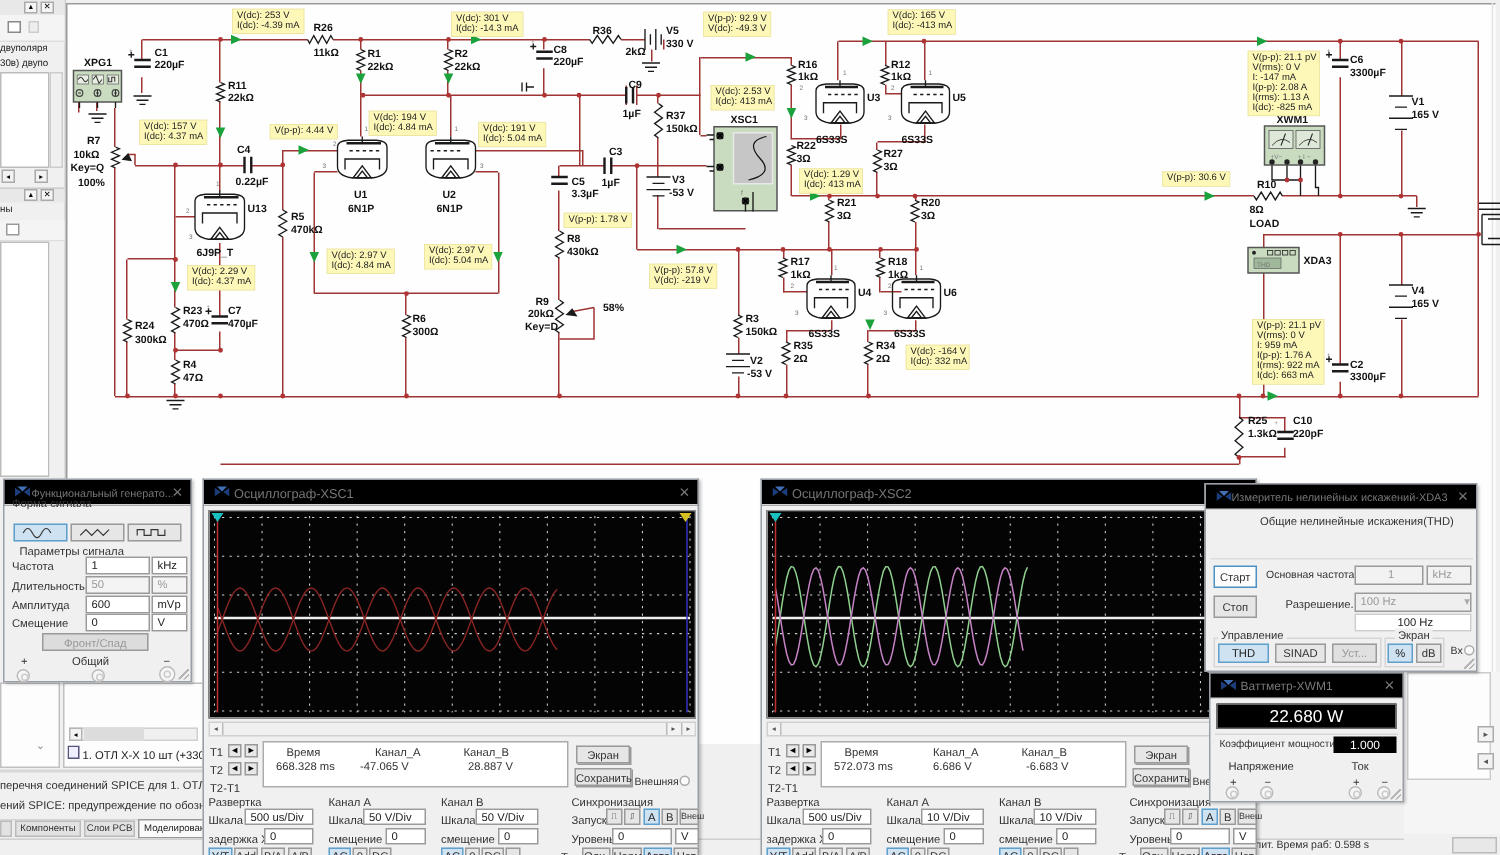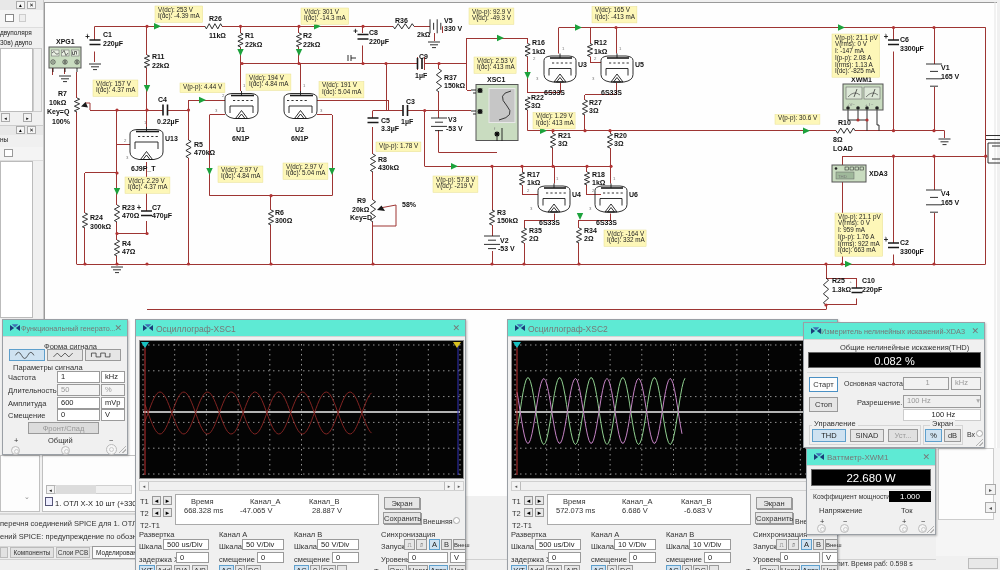--- a/index.html
+++ b/index.html
@@ -1,20 +1,20 @@
 <!DOCTYPE html>
 <html><head><meta charset="utf-8"><style>
 *{margin:0;padding:0;box-sizing:border-box;}
 html,body{width:1000px;height:570px;overflow:hidden;font-family:"Liberation Sans",sans-serif;}
 #root{position:absolute;left:0;top:0;width:1000px;height:570px;background:#f0f0f0;overflow:hidden;}
 .abs{position:absolute;}
 #canvas{position:absolute;left:44px;top:2px;width:953px;height:494px;background:#fefefe;border-top:1px solid #9a9a9a;border-left:1px solid #9a9a9a;}
 #schemsvg{position:absolute;left:0;top:0;width:1000px;height:570px;}
 .win{position:absolute;background:#f0f0f0;border:1px solid #9a9fa5;box-shadow:1px 1px 2px rgba(0,0,0,.25);}
-.tb{position:absolute;left:0;top:0;right:0;height:17px;background:#5eead4;border-bottom:1px solid #d5d5d5;}
+.tb{position:absolute;left:0;top:0;right:0;height:17px;background:#000000;border-bottom:1px solid #d5d5d5;}
 .tbt{position:absolute;left:20px;top:4px;font-size:8.5px;color:#777;white-space:nowrap;}
 .tbx{position:absolute;right:5px;top:3px;font-size:9px;color:#777;}
 .ticon{position:absolute;left:7px;top:4px;width:10px;height:8px;}
 .fld{position:absolute;background:#fff;border:1px solid #9a9a9a;font-size:7.5px;color:#222;padding-left:3px;line-height:10px;}
 .lbl{position:absolute;font-size:7.5px;color:#333;white-space:nowrap;}
 .btn{position:absolute;background:#e6e6e6;border:1px solid #9a9a9a;font-size:7.5px;color:#333;text-align:center;}
 .btnb{position:absolute;background:#cfe2f1;border:1px solid #5e9fcc;font-size:7.5px;color:#222;text-align:center;}
 .gray{color:#999;}
 .blkdisp{position:absolute;background:#000;color:#fff;text-align:center;}
 .radio{position:absolute;width:7px;height:7px;border-radius:50%;border:1px solid #aaa;background:#fbfbfb;}
@@ -628,21 +628,21 @@
 
 <div class="win" style="left:2px;top:319px;width:126px;height:136px;">
  <div class="tb">
         <svg class="ticon" viewBox="0 0 12 9">
           <path d="M0,1 L5,4.5 L0,8 Z M12,1 L7,4.5 L12,8 Z" fill="#1b3e7a"></path>
           <path d="M2,0 L10,0 L6,4 Z" fill="#3f6fb5"></path>
         </svg>
         <div class="tbt" style="font-size:7.2px;left:18px;width:94px;overflow:hidden;">Функциональный генерато...</div>
         <div class="tbx">✕</div>
       </div>
- <div class="lbl" style="left:5px;top:22px;margin-left:36px;">Форма сигнала</div>
+ <div class="lbl" style="left:5px;top:11px;">Форма сигнала</div>
  <div class="btnb" style="left:6px;top:29px;width:36px;height:12px;"><svg width="34" height="10" viewBox="0 0 34 13">
           <path d="M2,7 q4,-8 8,0 q4,8 8,0 q4,-8 8,0" stroke="#333" stroke-width="1" fill="none"></path>
         </svg></div>
  <div class="btn" style="left:44px;top:29px;width:36px;height:12px;"><svg width="34" height="10" viewBox="0 0 34 13">
           <path d="M2,9 L7,4 L12,9 L17,4 L22,9 L27,4" stroke="#333" stroke-width="1" fill="none"></path>
         </svg></div>
  <div class="btn" style="left:82px;top:29px;width:36px;height:12px;"><svg width="34" height="10" viewBox="0 0 34 13">
           <path d="M2,9 L2,4 L8,4 L8,9 L14,9 L14,4 L20,4 L20,9 L26,9 L26,4" stroke="#333" stroke-width="1" fill="none"></path>
         </svg></div>
  <div class="lbl" style="left:10px;top:43px;">Параметры сигнала</div>
@@ -883,21 +883,20 @@
 <div class="win" style="left:803px;top:322px;width:182px;height:126px;">
  <div class="tb">
         <svg class="ticon" viewBox="0 0 12 9">
           <path d="M0,1 L5,4.5 L0,8 Z M12,1 L7,4.5 L12,8 Z" fill="#1b3e7a"></path>
           <path d="M2,0 L10,0 L6,4 Z" fill="#3f6fb5"></path>
         </svg>
         <div class="tbt" style="font-size:7.3px;left:17px;">Измеритель нелинейных искажений-XDA3</div>
         <div class="tbx">✕</div>
       </div>
  <div class="lbl" style="left:36px;top:20px;font-size:7.5px;">Общие нелинейные искажения(THD)</div>
- <div class="blkdisp" style="left:4px;top:29px;width:173px;height:16px;font-size:11px;line-height:16px;border:1px solid #666;">0.082 %</div>
  <div class="abs" style="left:3px;top:49px;width:175px;height:1px;background:#dcdcdc;"></div>
  <div class="btn" style="left:5px;top:54px;width:29px;height:15px;line-height:14px;background:#fdfdfd;border:1px solid #4a90c4;">Старт</div>
  <div class="btn" style="left:5px;top:74px;width:29px;height:15px;line-height:14px;">Стоп</div>
  <div class="lbl" style="left:40px;top:57px;font-size:7px;">Основная частота.</div>
  <div class="fld gray" style="left:99px;top:54px;width:46px;height:13px;background:#f2f2f2;text-align:center;">1</div>
  <div class="fld gray" style="left:147px;top:54px;width:30px;height:13px;background:#f2f2f2;">kHz</div>
  <div class="lbl" style="left:53px;top:75px;">Разрешение.</div>
  <div class="fld gray" style="left:99px;top:72px;width:78px;height:13px;background:#efefef;">100 Hz<span style="float:right;color:#aaa;">▾</span></div>
  <div class="fld" style="left:99px;top:86px;width:78px;height:12px;border-color:#ccc;text-align:center;">100 Hz</div>
  <div class="lbl" style="left:8px;top:96px;background:#f0f0f0;z-index:3;padding:0 2px;">Управление</div>

